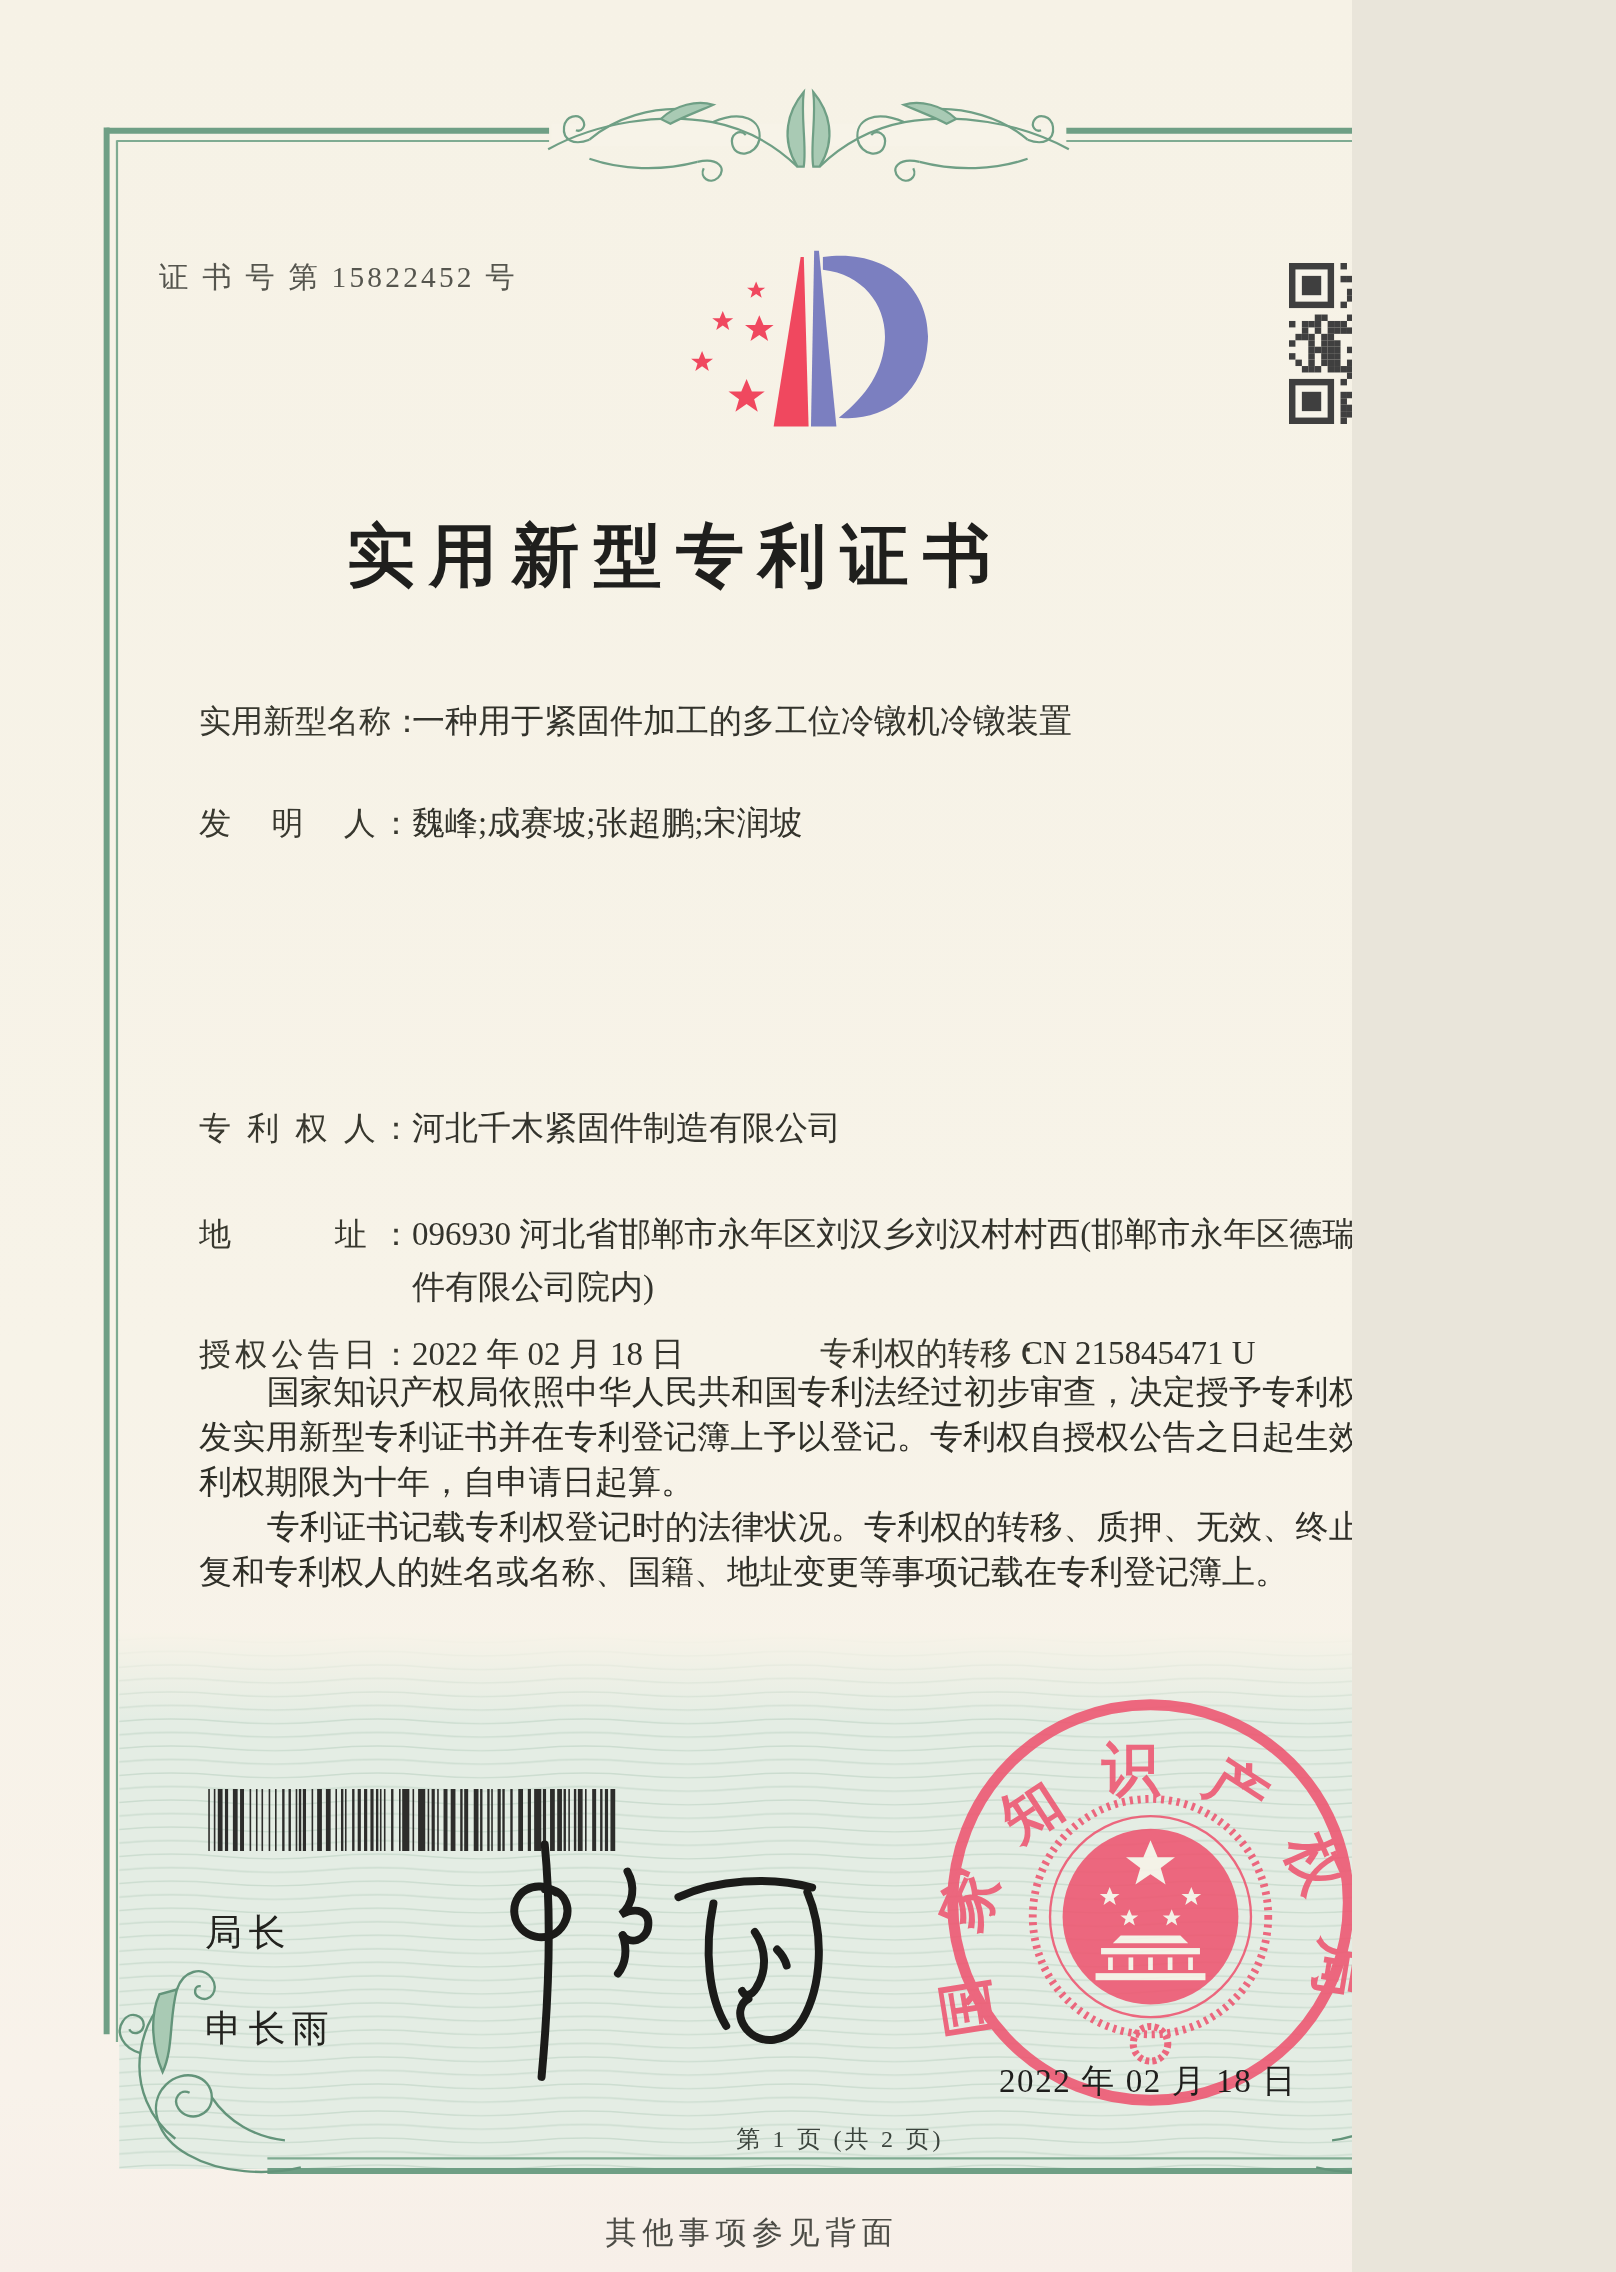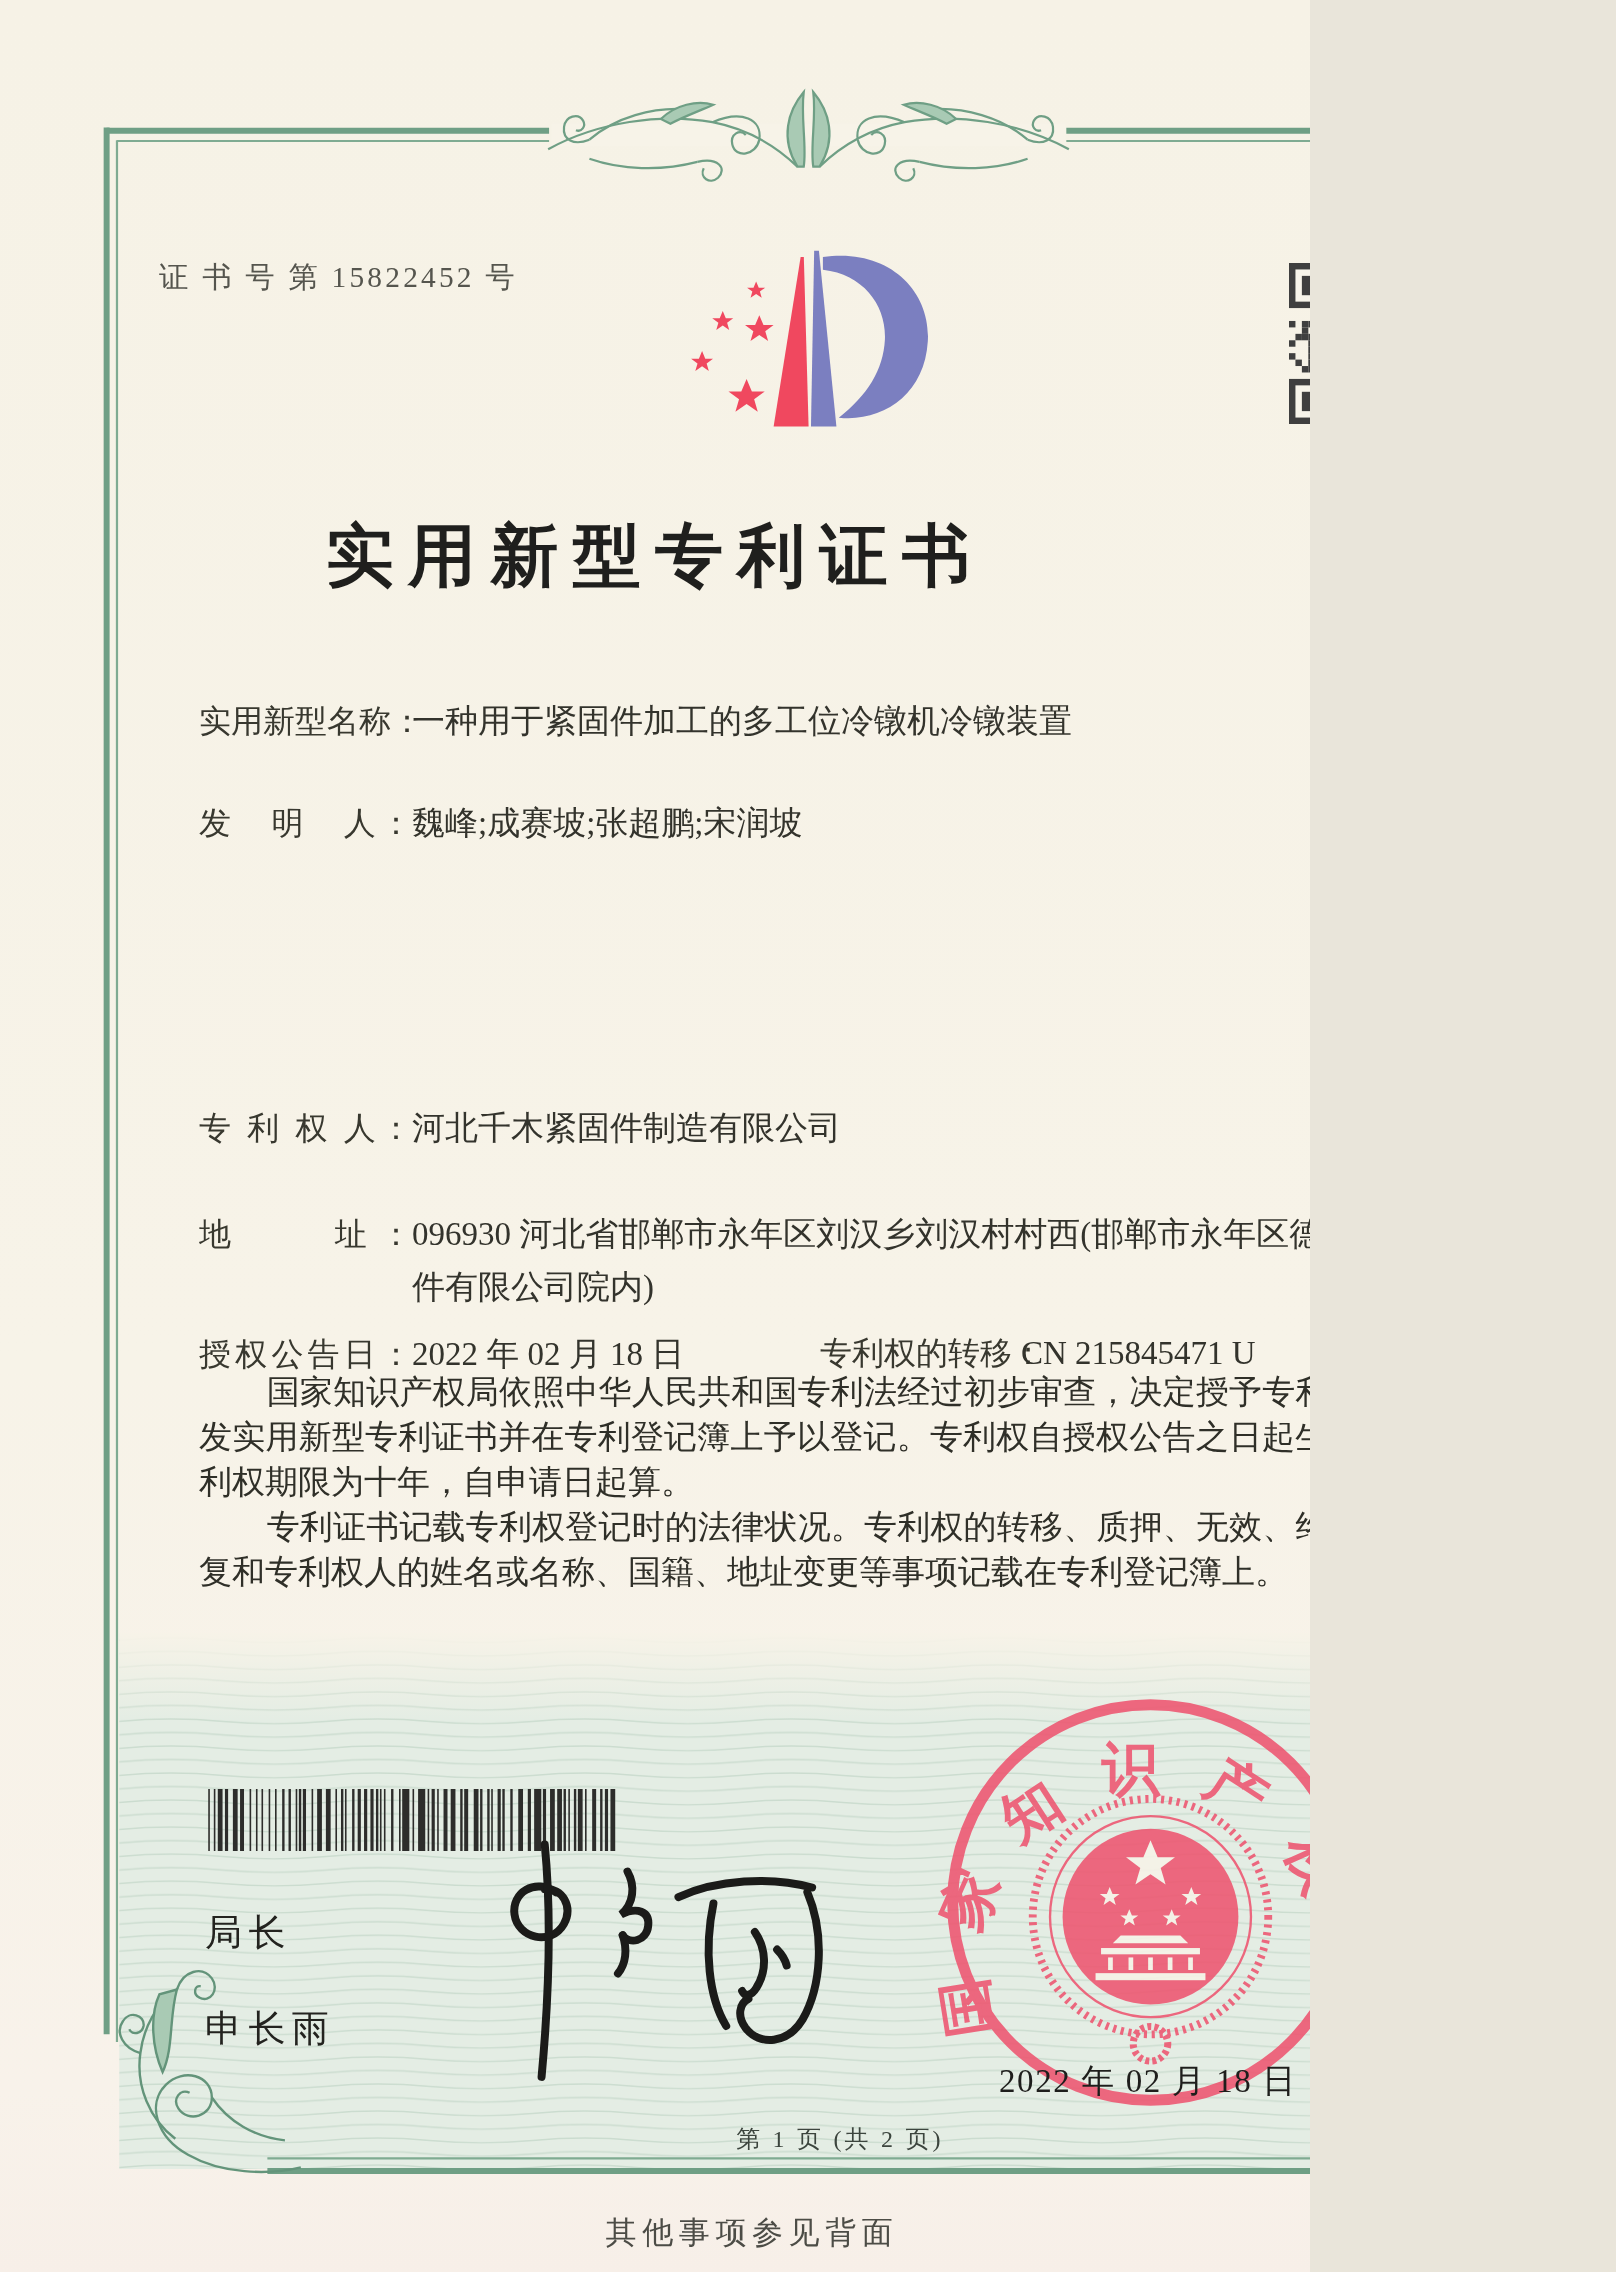--- a/index.html
+++ b/index.html
@@ -1,18 +1,18 @@
 <!DOCTYPE html>
 <html style="font-size:12.7px"><head>
 <meta charset="utf-8">
 <style>
   html,body{margin:0;padding:0;background:#e9e5da;}
   .page{position:relative;width:1310px;height:2273px;overflow:hidden;
     background:linear-gradient(180deg,#f6f2e6 0%,#f7f3e8 60%,#f8f2ea 92%,#f7efe8 100%);
-    font-family:"Liberation Serif","DejaVu Serif",serif;color:#32322e;}
+    font-family:"Liberation Serif","DejaVu Serif",serif;color:#32322e;padding-left:42px;}
   .abs{position:absolute;}
   svg{display:block;}
   .cert-no{left:159px;top:258px;font-size:29.4px;letter-spacing:3.2px;color:#55554e;}
   .title{left:0;top:511px;width:100%;text-align:center;font-size:68px;font-weight:bold;
     letter-spacing:14.3px;color:#1f1f1d;}
   .row{left:199px;display:flex;align-items:baseline;font-size:33px;white-space:nowrap;justify-content:center;}
   .row .lbl{display:inline-block;width:213px;font-size:32px;text-align:justify;text-align-last:justify;
     white-space:nowrap;flex:0 0 213px;color:#38382f;}
   .row .val{color:#33332c;}
   .row-address{white-space:normal;}

